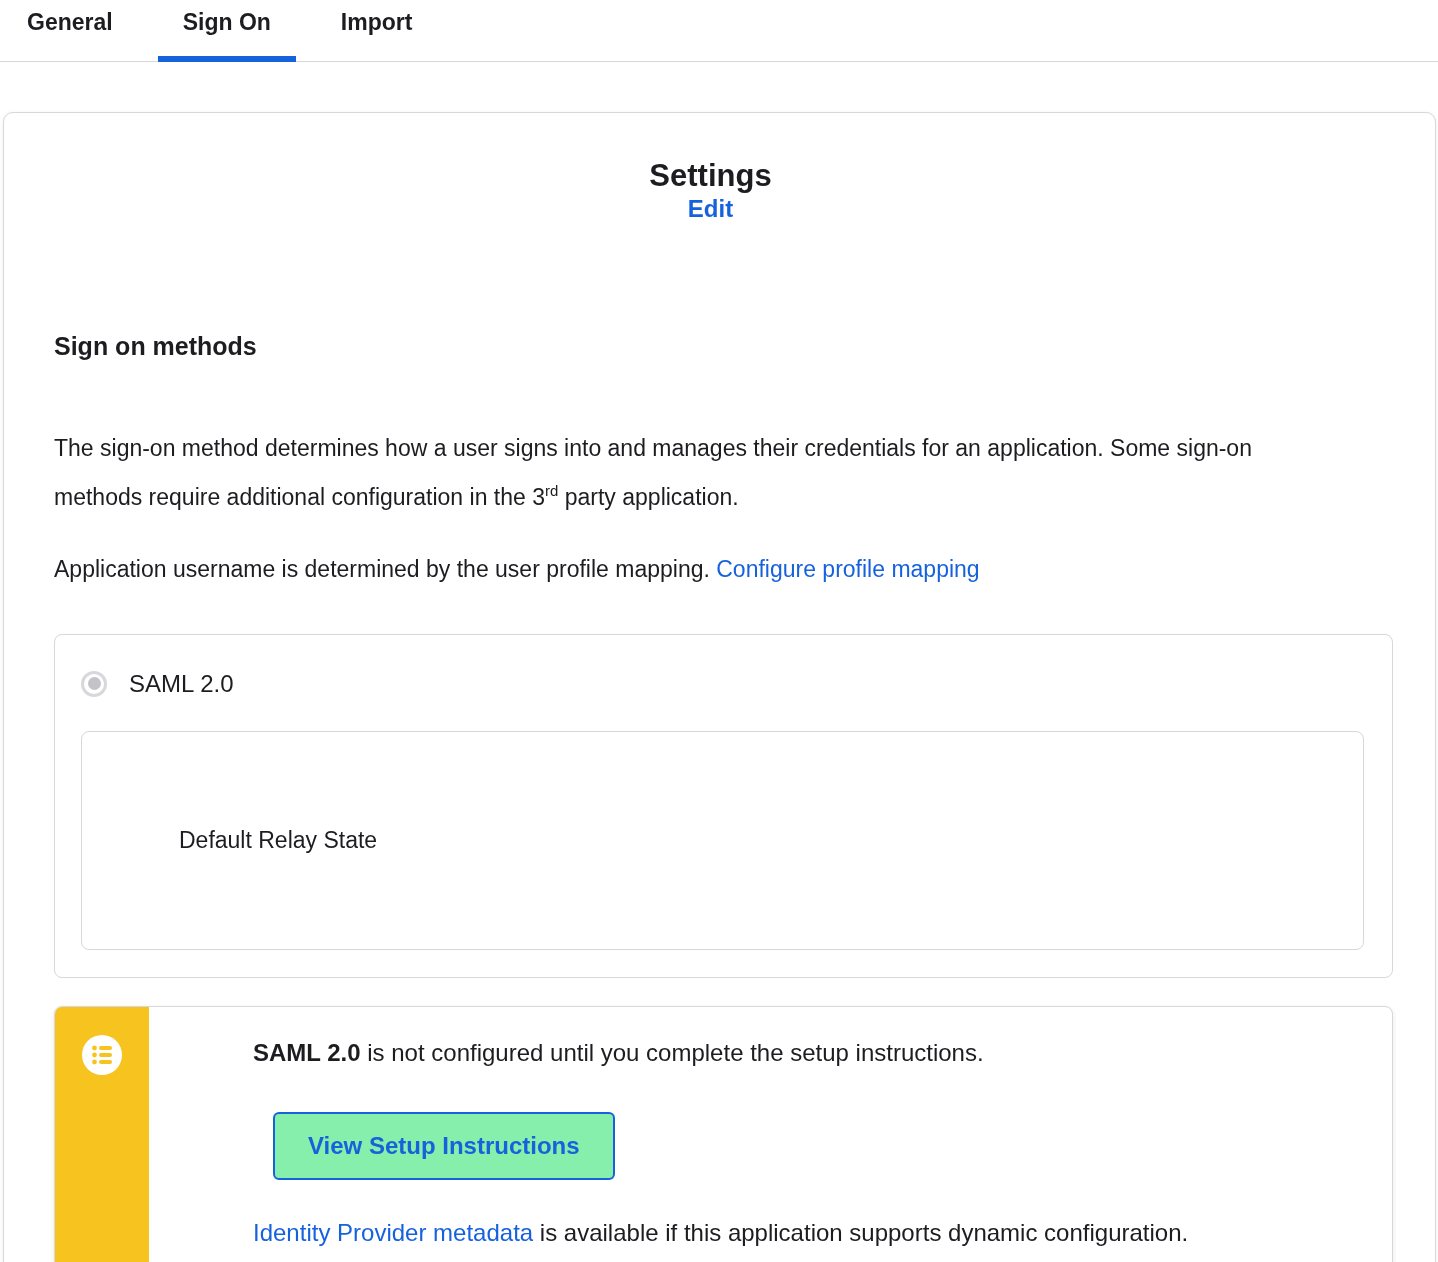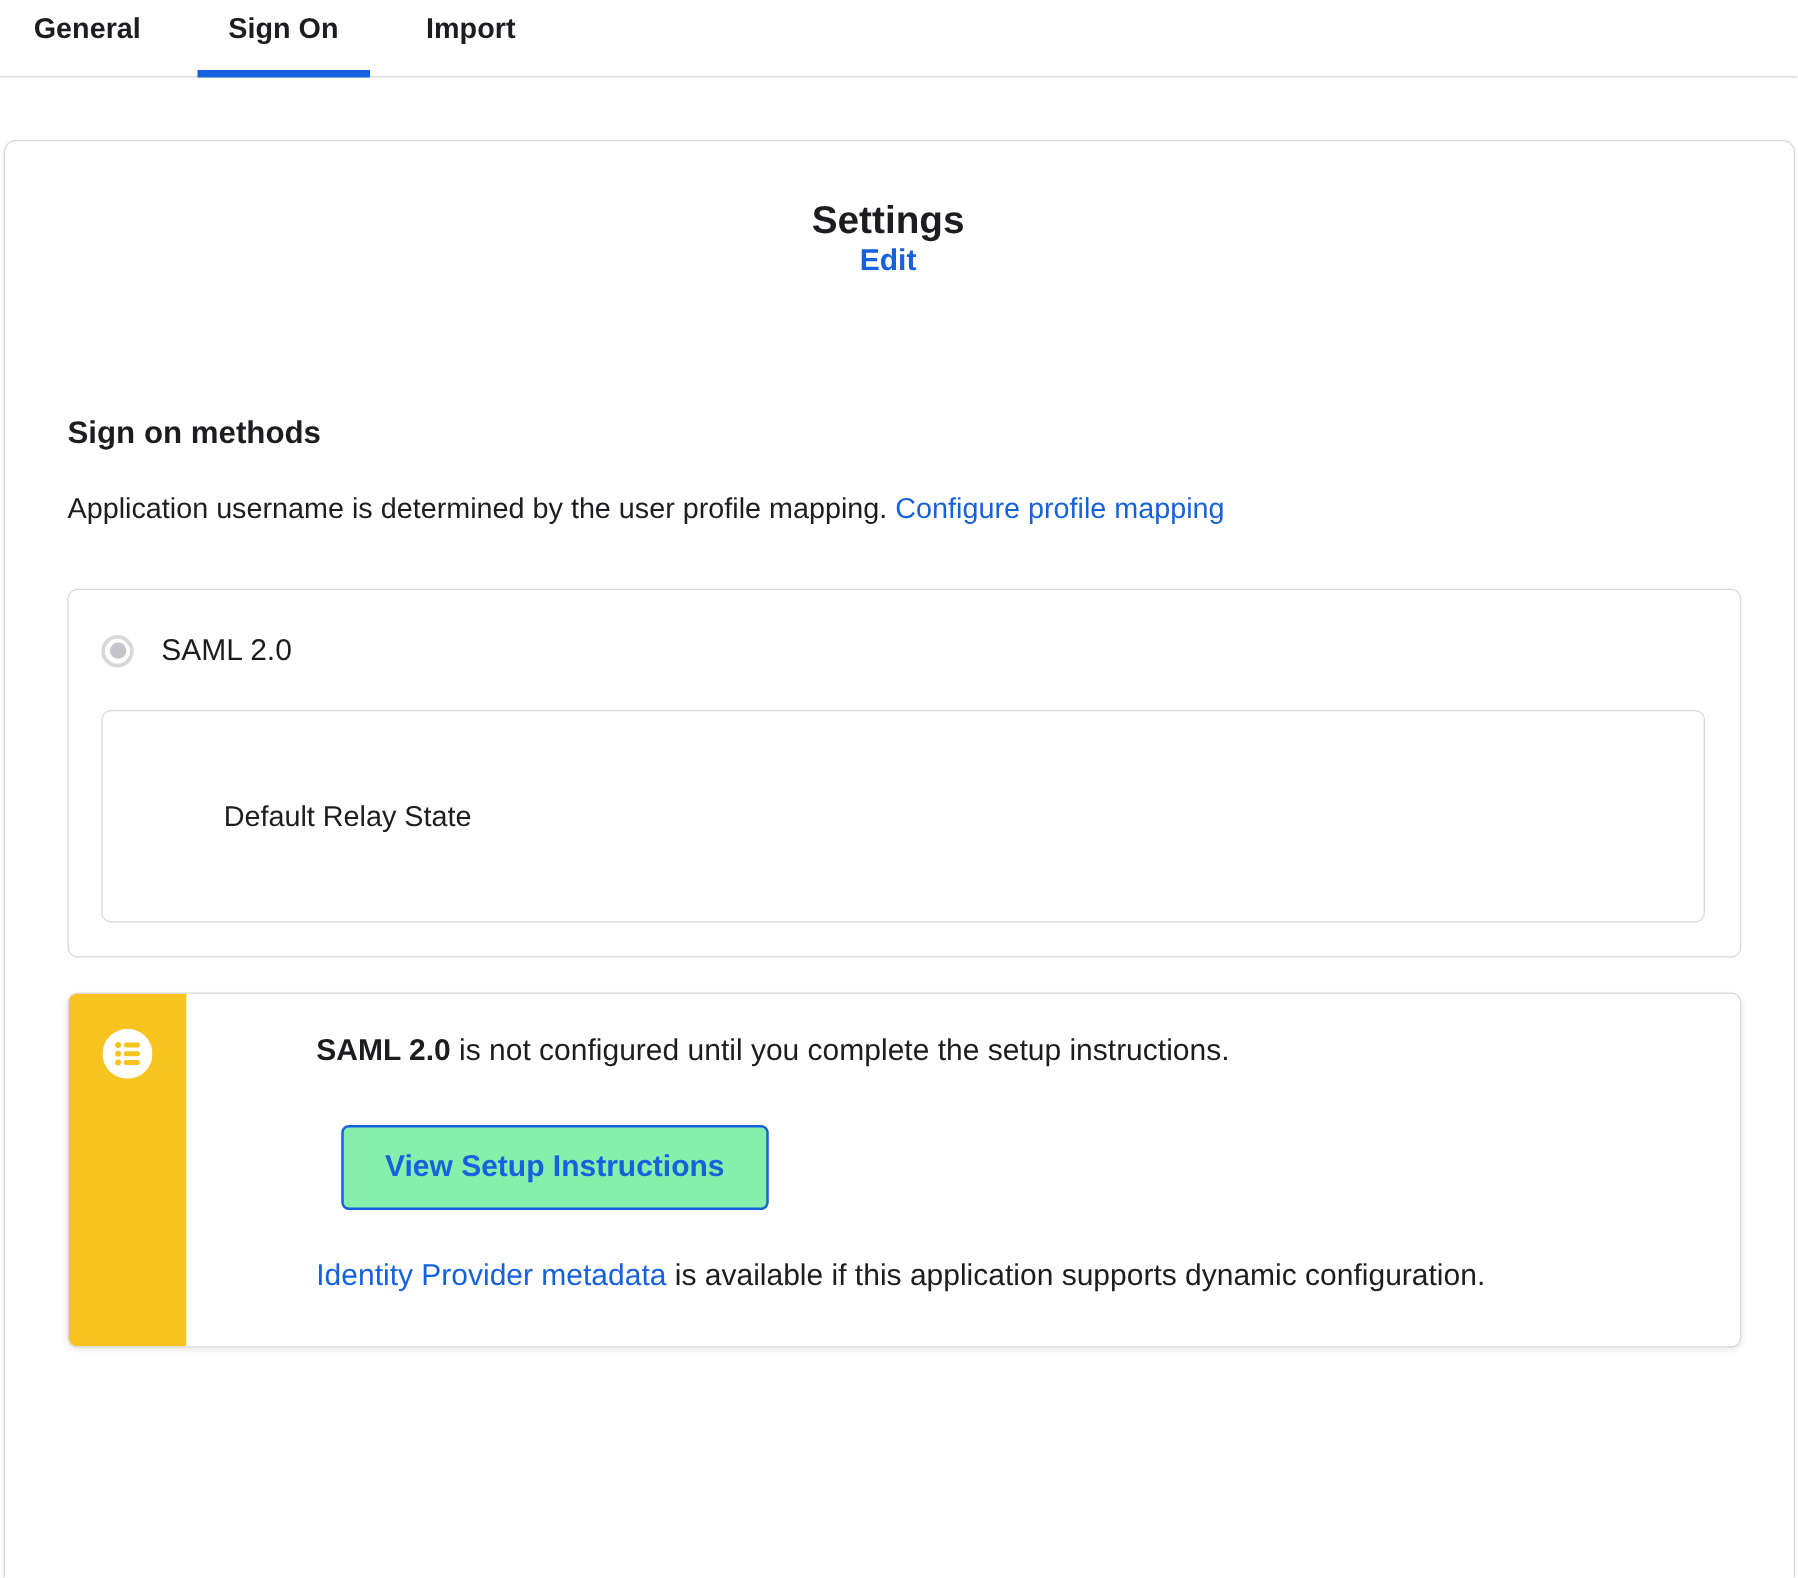--- a/index.html
+++ b/index.html
@@ -69,21 +69,21 @@
     border: 3px solid #d8d8dc; background: #fff;
     display: flex; align-items: center; justify-content: center;
     flex: 0 0 26px; cursor: default;
   }
   .radio .dot { width: 13px; height: 13px; border-radius: 50%; background: #c3c3c9; }
   .radio-label { font-size: 24px; line-height: 29px; }
 
   .relay-box {
     margin-top: 33px;
     border: 1px solid #d7d7dc; border-radius: 8px;
-    height: 170px;
+    height: 219px;
     display: flex; align-items: center;
     padding-left: 97px;
     font-size: 23px;
   }
 
   
   .banner {
     position: relative;
     margin-top: 28px;
     border: 1px solid #d7d7dc; border-radius: 8px;
@@ -124,20 +124,21 @@
 
 <div class="card">
 
   <div class="card-header">
     <div class="card-title">Settings</div>
     <a class="edit-link">Edit</a>
   </div>
 
   <div class="section-heading">Sign on methods</div>
 
+  <p class="desc"><span>The sign-on method determines how a user signs into and manages their credentials for an application. Some sign-on methods require additional configuration in the 3</span><sup>rd</sup><span> party application.</span></p>
 
   <p class="desc second"><span>Application username is determined by the user profile mapping. </span><a class="text-link">Configure profile mapping</a></p>
 
   <div class="saml-card">
     <div class="radio-row">
       <div class="radio">
         <div class="dot"></div>
       </div>
       <div class="radio-label">SAML 2.0</div>
     </div>

